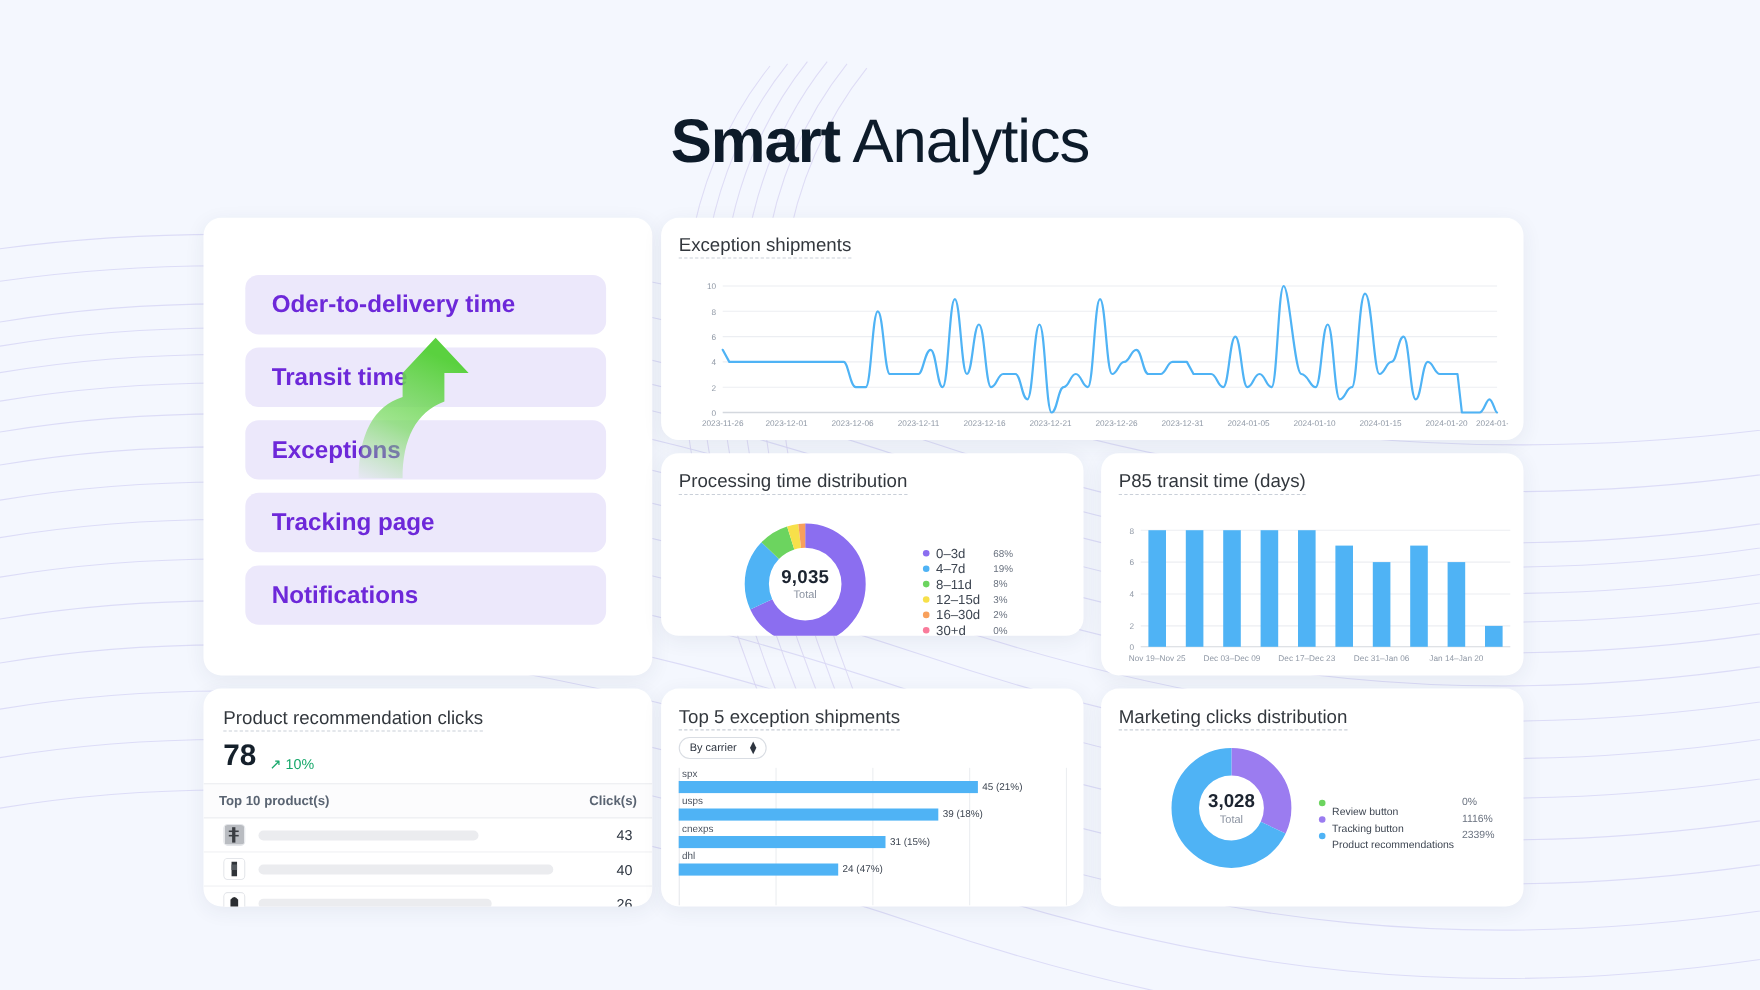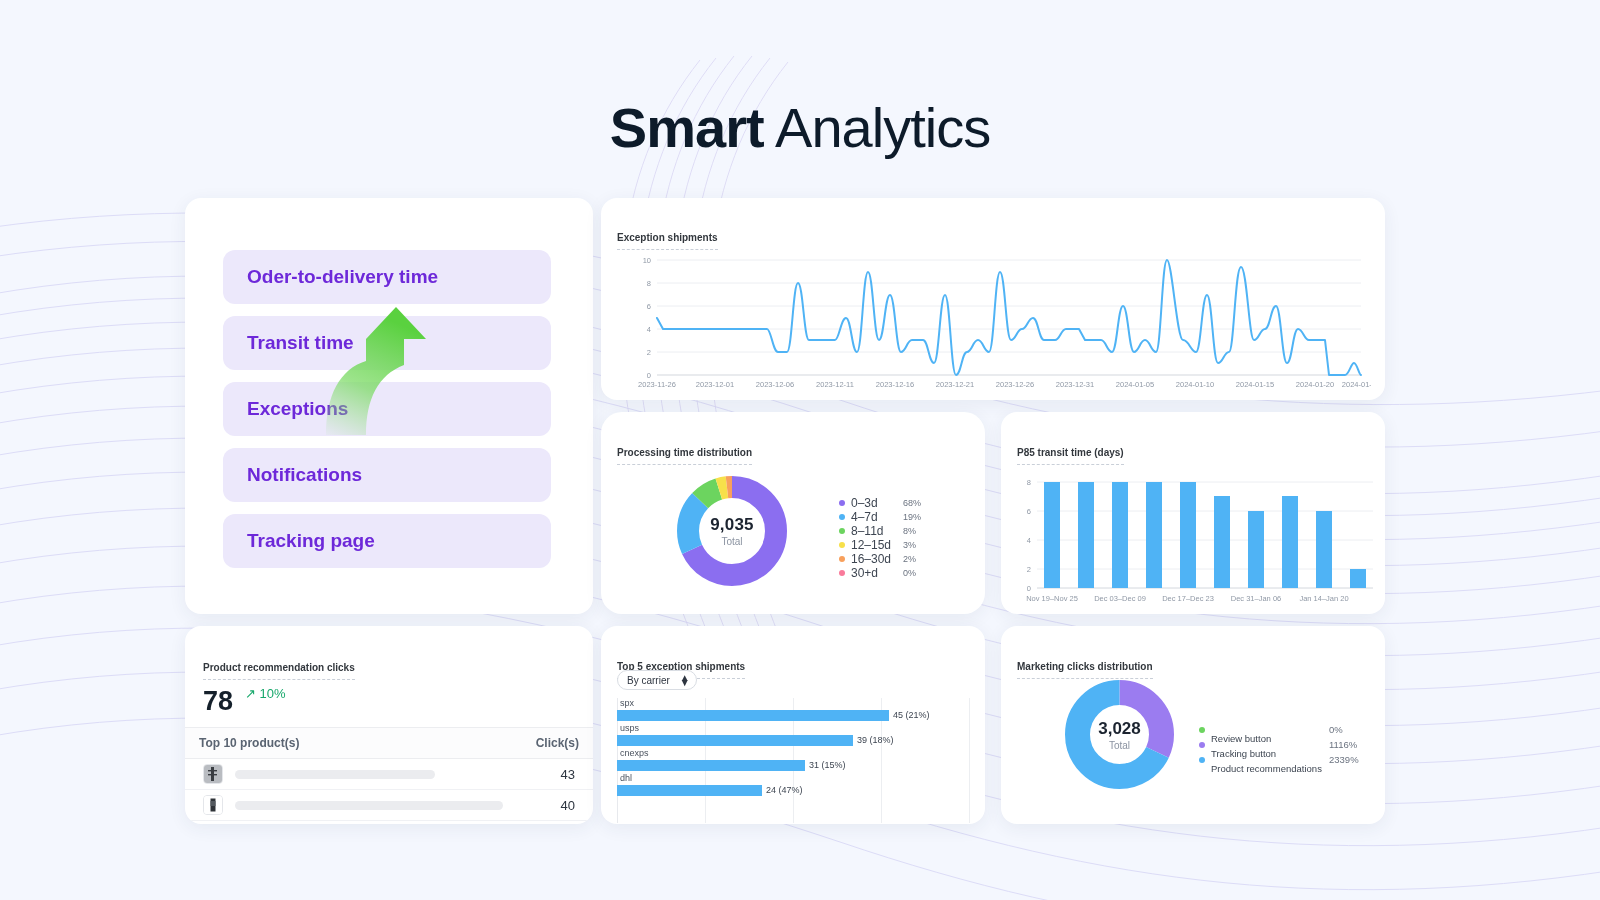--- a/index.html
+++ b/index.html
@@ -23,43 +23,43 @@
   }
   .title b { font-weight: 800; }
 
   
   .card {
     position: absolute; background: #ffffff; border-radius: 16px;
     box-shadow: 0 4px 18px rgba(37,52,92,.07);
     z-index: 2; overflow: hidden;
   }
   .card-title {
-    font-size: 10px; color: #32373d; font-weight: 700;
+    font-size: 17px; color: #32373d; font-weight: 400;
     border-bottom: 1px dashed #c9cfd8; display: inline-block;
-    padding-bottom: 3px; line-height: 17px; margin-top: 15px;
+    padding-bottom: 3px; line-height: 17px;
   }
 
   
   #sidebar-card { left: 185px; top: 198px; width: 408px; height: 416px; }
   .menu { position: absolute; left: 38px; top: 52px; width: 328px; }
   .menu-item {
     background: #ece8fb; border-radius: 12px; height: 54px;
     display: flex; align-items: center; padding-left: 24px;
-    margin-bottom: 12px; color: #6d28d9; font-weight: 700; font-size: 19px;
+    margin-bottom: 12px; color: #6d28d9; font-weight: 700; font-size: 22px;
     cursor: pointer;
   }
   .arrow-deco { position: absolute; left: 318px; top: 295px; z-index: 3; pointer-events: none; }
 
   
   #exception-card { left: 601px; top: 198px; width: 784px; height: 202px; }
   #exception-card .card-title { position: absolute; left: 16px; top: 16px; }
   .linechart { position: absolute; left: 14px; top: 46px; }
 
   
-  #processing-card { left: 601px; top: 412px; width: 384px; height: 202px; border-radius: 21px; }
+  #processing-card { left: 601px; top: 412px; width: 384px; height: 166px; }
   #processing-card .card-title { position: absolute; left: 16px; top: 17px; }
   .donut-wrap { position: absolute; left: 72px; top: 60px; }
   .donut-center { position: absolute; left: 0; top: 0; width: 118px; height: 118px;
     display: flex; flex-direction: column; align-items: center; justify-content: center; }
   .donut-total { font-size: 17px; font-weight: 700; color: #1c2430; letter-spacing: .2px; }
   .donut-total-label { font-size: 10px; color: #8b93a1; margin-top: 1px; }
   .legend { position: absolute; left: 238px; top: 84px; }
   .legend-row { display: flex; align-items: center; height: 14px; margin-bottom: 0px; }
   .dot { width: 6px; height: 6px; border-radius: 50%; margin-right: 6px; flex: 0 0 auto; }
   .legend-label { font-size: 9px; color: #3d4characters; }
@@ -68,21 +68,21 @@
 
   
   #p85-card { left: 1001px; top: 412px; width: 384px; height: 202px; }
   #p85-card .card-title { position: absolute; left: 16px; top: 17px; }
   .barchart { position: absolute; left: 10px; top: 44px; }
 
   
   #product-card { left: 185px; top: 626px; width: 408px; height: 198px; }
   .prc-head { padding: 18px 18px 0 18px; }
   .prc-big { font-size: 27px; font-weight: 700; color: #15202b; margin-top: 6px;
-             display: flex; align-items: flex-start; }
+             display: flex; align-items: flex-end; }
   .prc-delta { font-size: 13px; color: #17a86b; margin-left: 12px; font-weight: 400; }
   .tbl-head {
     display: flex; justify-content: space-between; align-items: center;
     padding: 0 14px; height: 32px; margin-top: 10px;
     border-top: 1px solid #ecedf0; border-bottom: 1px solid #ecedf0;
     background: #fcfcfd;
     font-size: 12px; color: #5a6472; font-weight: 700;
   }
   .prow { display: flex; align-items: center; padding: 0 18px; height: 31px;
           border-bottom: 1px solid #f0f1f4; }
@@ -167,24 +167,24 @@
       <div class="menu-item">
         <span>Oder-to-delivery time</span>
       </div>
       <div class="menu-item">
         <span>Transit time</span>
       </div>
       <div class="menu-item">
         <span>Exceptions</span>
       </div>
       <div class="menu-item">
+        <span>Tracking page</span>
+      </div>
+      <div class="menu-item">
         <span>Notifications</span>
-      </div>
-      <div class="menu-item">
-        <span>Tracking page</span>
       </div>
     </div>
   </div>
 
   <svg class="arrow-deco" width="110" height="140" viewBox="0 0 110 140">
     <defs>
       <linearGradient id="garr" x1="0" y1="1" x2="0.35" y2="0">
         <stop offset="0" stop-color="#8fe07a" stop-opacity="0.05"></stop>
         <stop offset="0.45" stop-color="#7ddb66" stop-opacity="0.75"></stop>
         <stop offset="1" stop-color="#5ad13f" stop-opacity="1"></stop>

